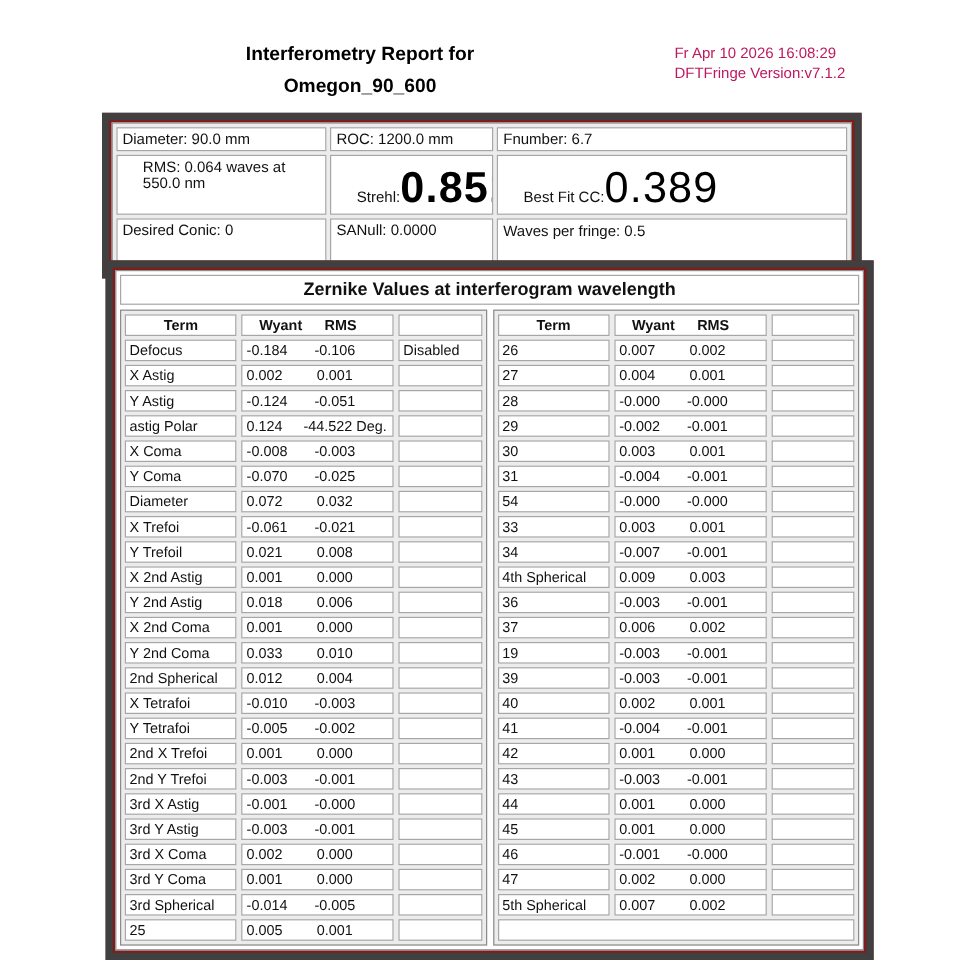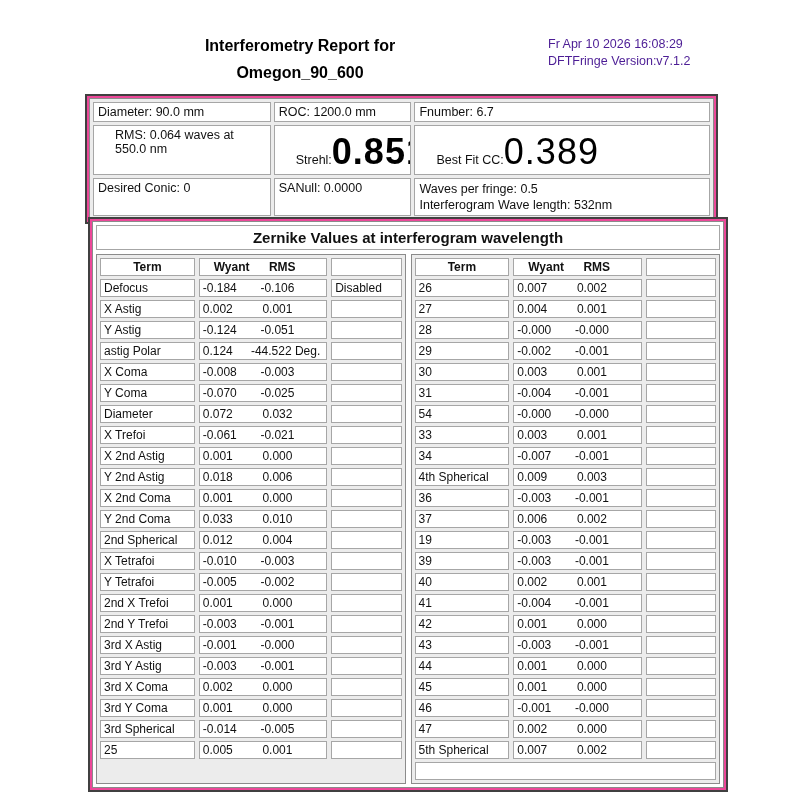--- a/index.html
+++ b/index.html
@@ -4,24 +4,24 @@
 <style>
   * { margin:0; padding:0; box-sizing:border-box; }
   html,body { background:#fff; }
   .page {
     position:relative; width:800px; height:800px; background:#ffffff;
     font-family:"Liberation Sans", sans-serif; color:#111; overflow:hidden;
   }
   
   .title-block { position:absolute; left:55px; top:32px; width:490px; text-align:center;
                  font-weight:bold; font-size:16px; line-height:27px; color:#000; }
-  .meta-block  { position:absolute; left:548px; top:36px; font-size:12.5px; line-height:17px; color:#4c1d95; }
+  .meta-block  { position:absolute; left:562px; top:36px; font-size:12.5px; line-height:17px; color:#be185d; }
 
   
-  .frame  { border:2px solid #404040; background:#ec4899; padding:2px; }
+  .frame  { border:6px solid #404040; background:#7f1d1d; padding:2px; }
   .frame2 { border:1px solid #8b8b8b; padding:3px; }
   .gray-bg  { background:#ececec; }
   .white-bg { background:#ffffff; }
   .cellbox { background:#fff; border:1px solid #a6a6a6; font-size:12.5px; padding:2px 4px; overflow:hidden; }
 
   
   .summary { position:absolute; left:85px; top:94px; width:633px; }
   .sum-row { display:grid; grid-template-columns:178fr 138fr 296fr; gap:3px; margin-bottom:3px; }
   .sum-row:last-child { margin-bottom:0; }
   .tall  { min-height:50px;padding-left:21px; }
@@ -82,21 +82,20 @@
           <div class="cellbox tall bigcell">
             <span class="small-label">Best Fit CC:</span>
             <span class="bignum">0.389</span>
           </div>
         </div>
         <div class="sum-row">
           <div class="cellbox mid">Desired Conic: 0</div>
           <div class="cellbox mid">SANull: 0.0000</div>
           <div class="cellbox mid two-line">
             <div>Waves per fringe: 0.5</div>
-            <div>Interferogram Wave length: 532nm</div>
           </div>
         </div>
       </div>
     </div>
   </div>
 
   <div class="zernike">
     <div class="frame">
       <div class="frame2 white-bg">
         <div class="z-title">Zernike Values at interferogram wavelength</div>
@@ -167,20 +166,28 @@
                 </div>
                 <div class="z-row">
                   <div class="z-cell">X Trefoi</div>
                   <div class="z-cell valuecell">
                     <span class="v-wyant">-0.061</span>
                     <span class="v-rms">-0.021</span>
                   </div>
                   <div class="z-cell"></div>
                 </div>
                 <div class="z-row">
+                  <div class="z-cell">Y Trefoil</div>
+                  <div class="z-cell valuecell">
+                    <span class="v-wyant">0.021</span>
+                    <span class="v-rms">0.008</span>
+                  </div>
+                  <div class="z-cell"></div>
+                </div>
+                <div class="z-row">
                   <div class="z-cell">X 2nd Astig</div>
                   <div class="z-cell valuecell">
                     <span class="v-wyant">0.001</span>
                     <span class="v-rms">0.000</span>
                   </div>
                   <div class="z-cell"></div>
                 </div>
                 <div class="z-row">
                   <div class="z-cell">Y 2nd Astig</div>
                   <div class="z-cell valuecell">

